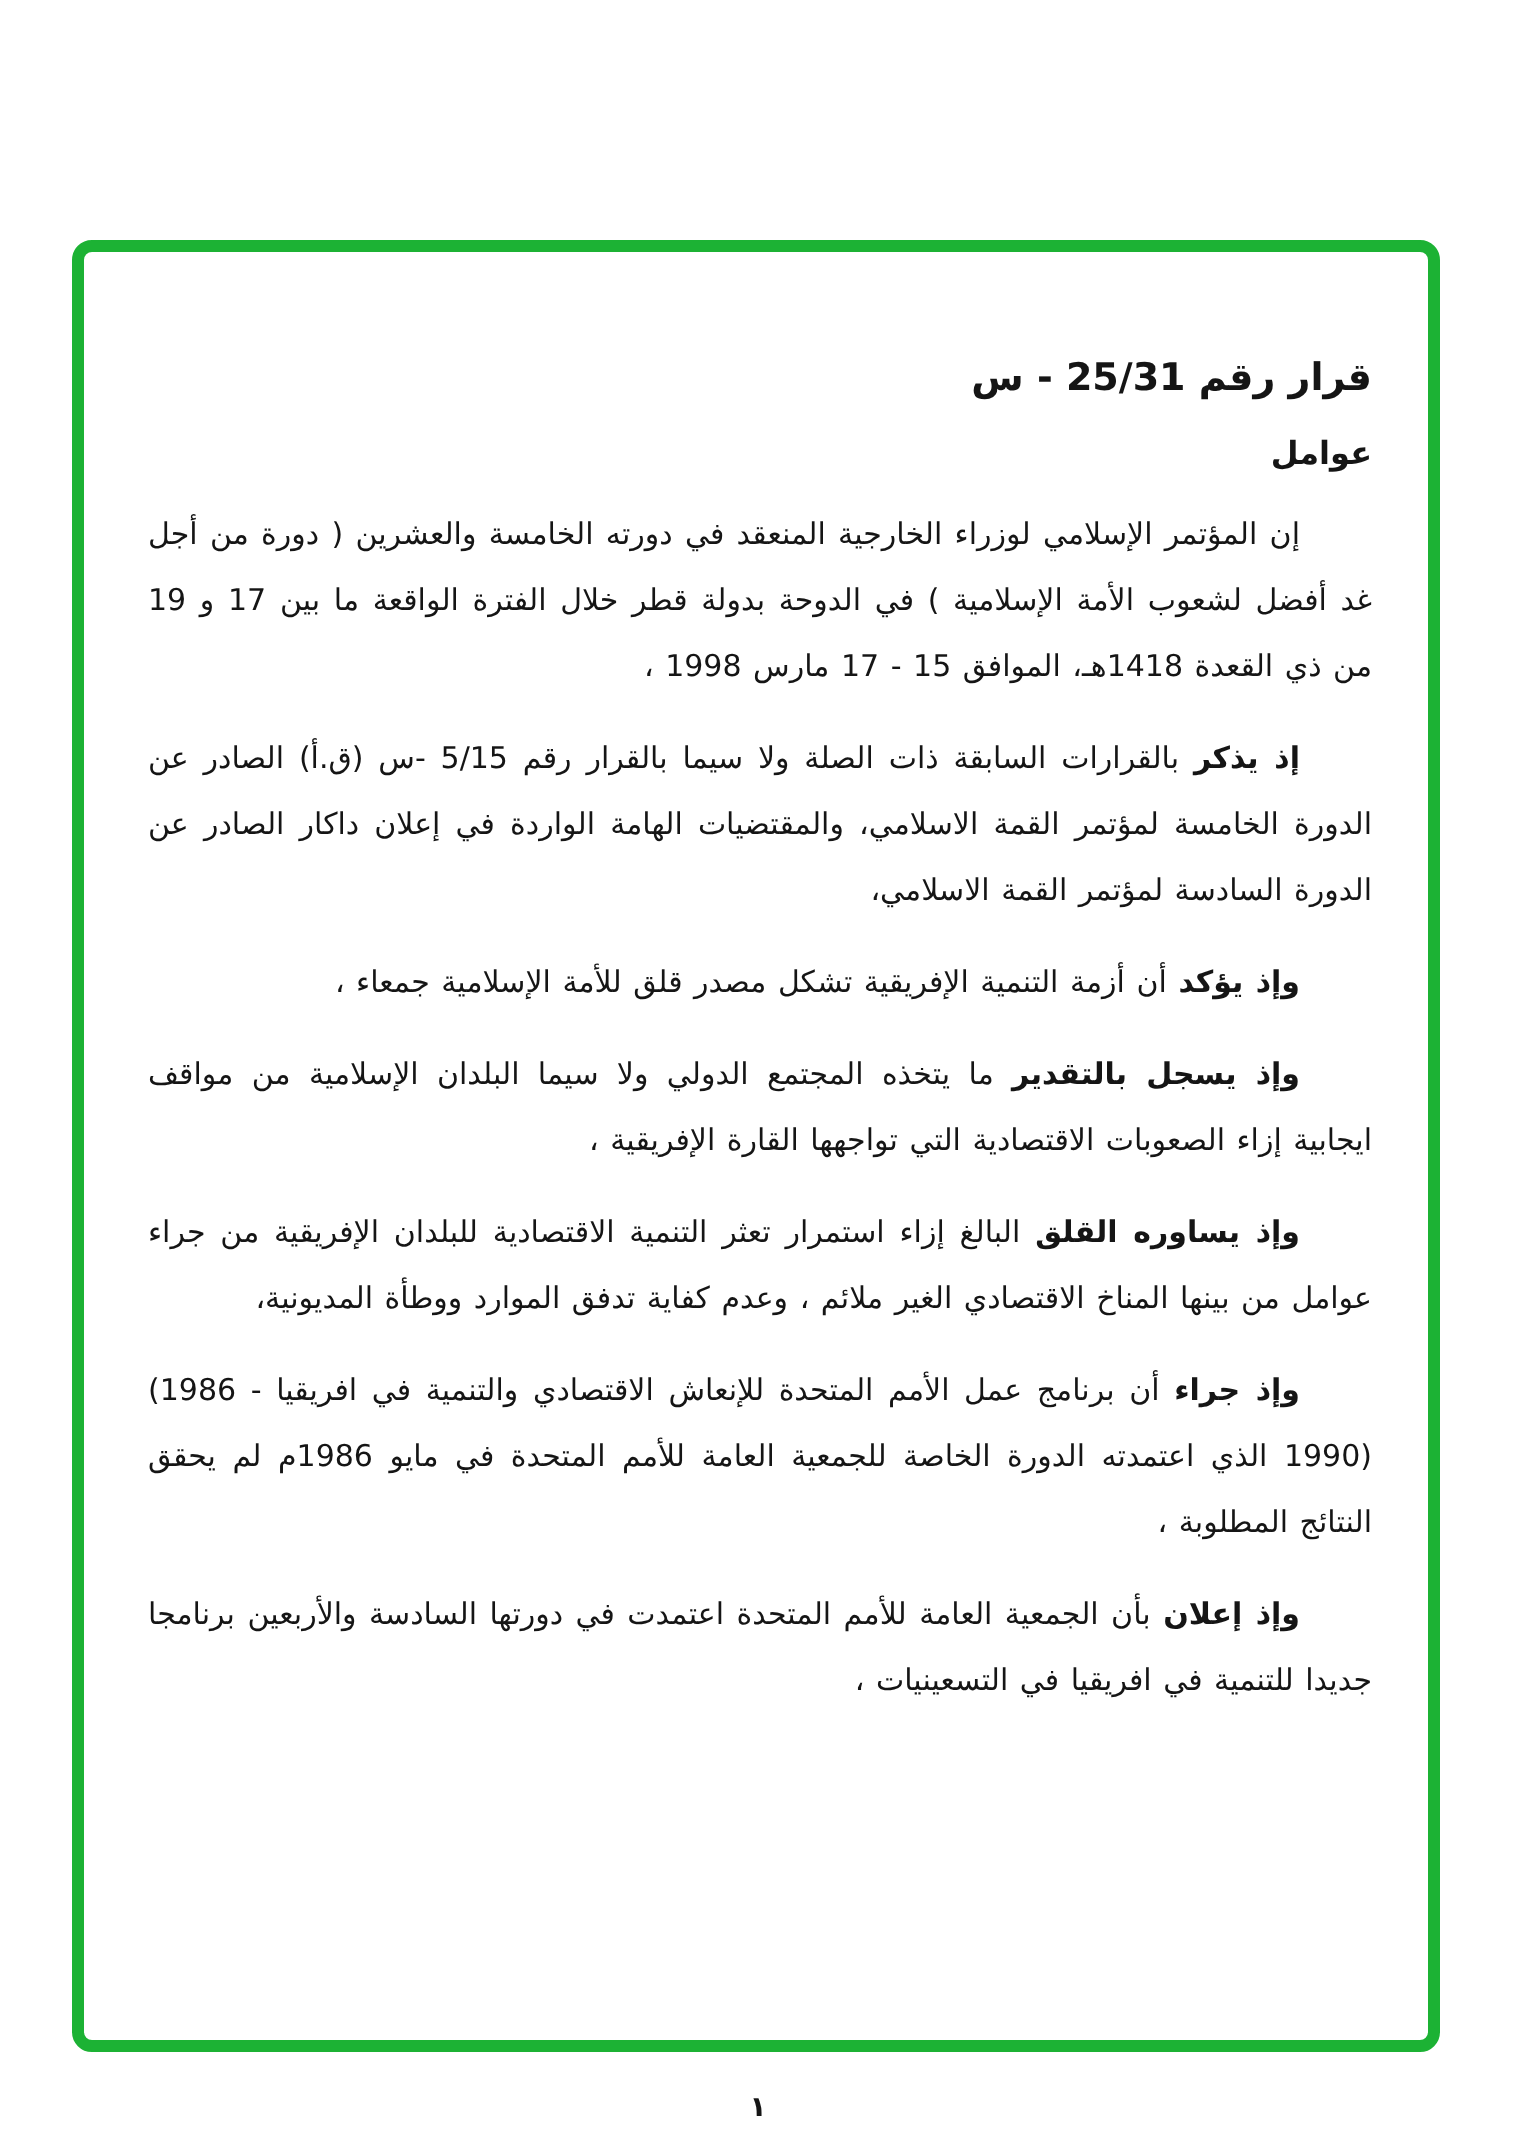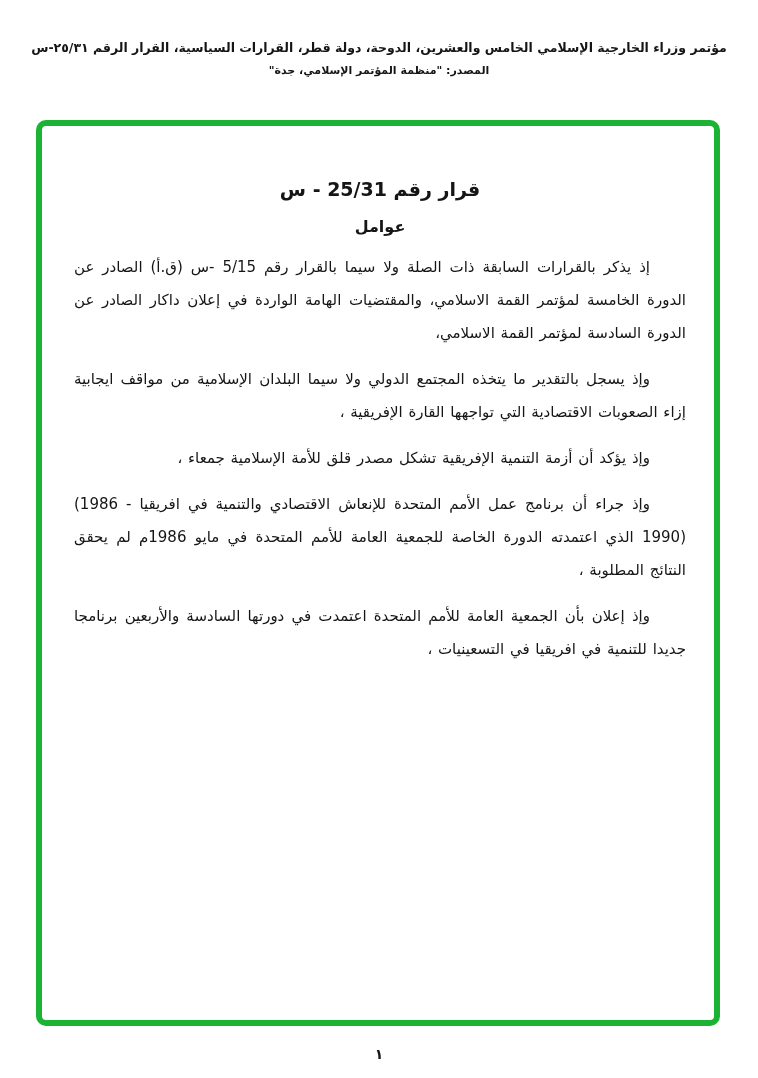--- a/index.html
+++ b/index.html
@@ -45,66 +45,64 @@
   }
   .content {
     position: absolute;
     left: 42px; top: 126px;
     width: 672px; height: 894px;
     box-sizing: border-box;
     direction: rtl;
     padding: 52px 28px 0 32px;
     overflow: hidden;
   }
-  .title-block { text-align: center; font-weight: bold; }
+  .title-block { text-align: right; font-weight: bold; }
   .title-line1 { font-size: 19px; margin: 0 0 17px 0; }
   .title-line2 { font-size: 16px; margin: 0 0 15px 0; }
   .title-line3 { font-size: 17.5px; margin: 0 0 27px 0; }
   p.para {
     font-size: 15px;
     line-height: 33px;
     margin: 0 0 13px 0;
     text-align: justify;
     text-indent: 36px;
     word-spacing: 1px;
   }
-  p.para .lead { font-weight: normal; margin-top: 32px; }
+  p.para .lead { font-weight: bold; margin-top: 32px; }
   .page-number {
     position: absolute;
     bottom: 16px; left: 0; right: 0;
     text-align: center;
     font-size: 14px;
     font-weight: bold;
   }
 </style>
 </head>
 <body>
 
 <div class="page">
 
-  <div class="doc-header">
-    <div class="h-line1">مؤتمر وزراء الخارجية الإسلامي الخامس والعشرين، الدوحة، دولة قطر، القرارات السياسية، القرار الرقم ٢٥/٣١-س</div>
-    <div class="h-line2">المصدر:  "منظمة المؤتمر الإسلامي، جدة"</div>
-  </div>
 
   <div class="frame" style="border-color: rgb(28, 178, 52);"></div>
 
   <div class="content">
     <div class="title-block">
       <div class="title-line1">قرار رقم 25/31 - س</div>
       <div class="title-line2">عوامل</div>
     </div>
 
+    <p class="para"><span class="lead"></span><span>إن المؤتمر الإسلامي لوزراء الخارجية المنعقد في دورته الخامسة والعشرين ( دورة من أجل غد أفضل لشعوب الأمة الإسلامية ) في الدوحة بدولة قطر خلال الفترة الواقعة ما بين 17 و 19 من ذي القعدة 1418هـ، الموافق 15 - 17 مارس 1998 ،</span></p>
 
     <p class="para"><span class="lead">إذ يذكر</span><span> بالقرارات السابقة ذات الصلة ولا سيما بالقرار رقم 5/15 -س (ق.أ) الصادر عن الدورة الخامسة لمؤتمر القمة الاسلامي، والمقتضيات الهامة الواردة في إعلان داكار الصادر عن الدورة السادسة لمؤتمر القمة الاسلامي،</span></p>
 
+    <p class="para"><span class="lead">وإذ يؤكد</span><span> أن أزمة التنمية الإفريقية تشكل مصدر قلق للأمة الإسلامية جمعاء ،</span></p>
+
     <p class="para"><span class="lead">وإذ يسجل بالتقدير</span><span> ما يتخذه المجتمع الدولي ولا سيما البلدان الإسلامية من مواقف ايجابية إزاء الصعوبات الاقتصادية التي تواجهها القارة الإفريقية ،</span></p>
 
-    <p class="para"><span class="lead">وإذ يؤكد</span><span> أن أزمة التنمية الإفريقية تشكل مصدر قلق للأمة الإسلامية جمعاء ،</span></p>
-
+    <p class="para"><span class="lead">وإذ يساوره القلق</span><span> البالغ إزاء استمرار تعثر التنمية الاقتصادية للبلدان الإفريقية من جراء عوامل من بينها المناخ الاقتصادي الغير ملائم ، وعدم كفاية تدفق الموارد ووطأة المديونية،</span></p>
 
     <p class="para"><span class="lead">وإذ جراء</span><span> أن برنامج عمل الأمم المتحدة للإنعاش الاقتصادي والتنمية في افريقيا ‪(1986 - 1990)‬ الذي اعتمدته الدورة الخاصة للجمعية العامة للأمم المتحدة في مايو 1986م لم يحقق النتائج المطلوبة ،</span></p>
 
 
     <p class="para"><span class="lead">وإذ إعلان</span><span> بأن الجمعية العامة للأمم المتحدة اعتمدت في دورتها السادسة والأربعين برنامجا جديدا للتنمية في افريقيا في التسعينيات ،</span></p>
   </div>
 
   <div class="page-number">١</div>
 
 </div>

